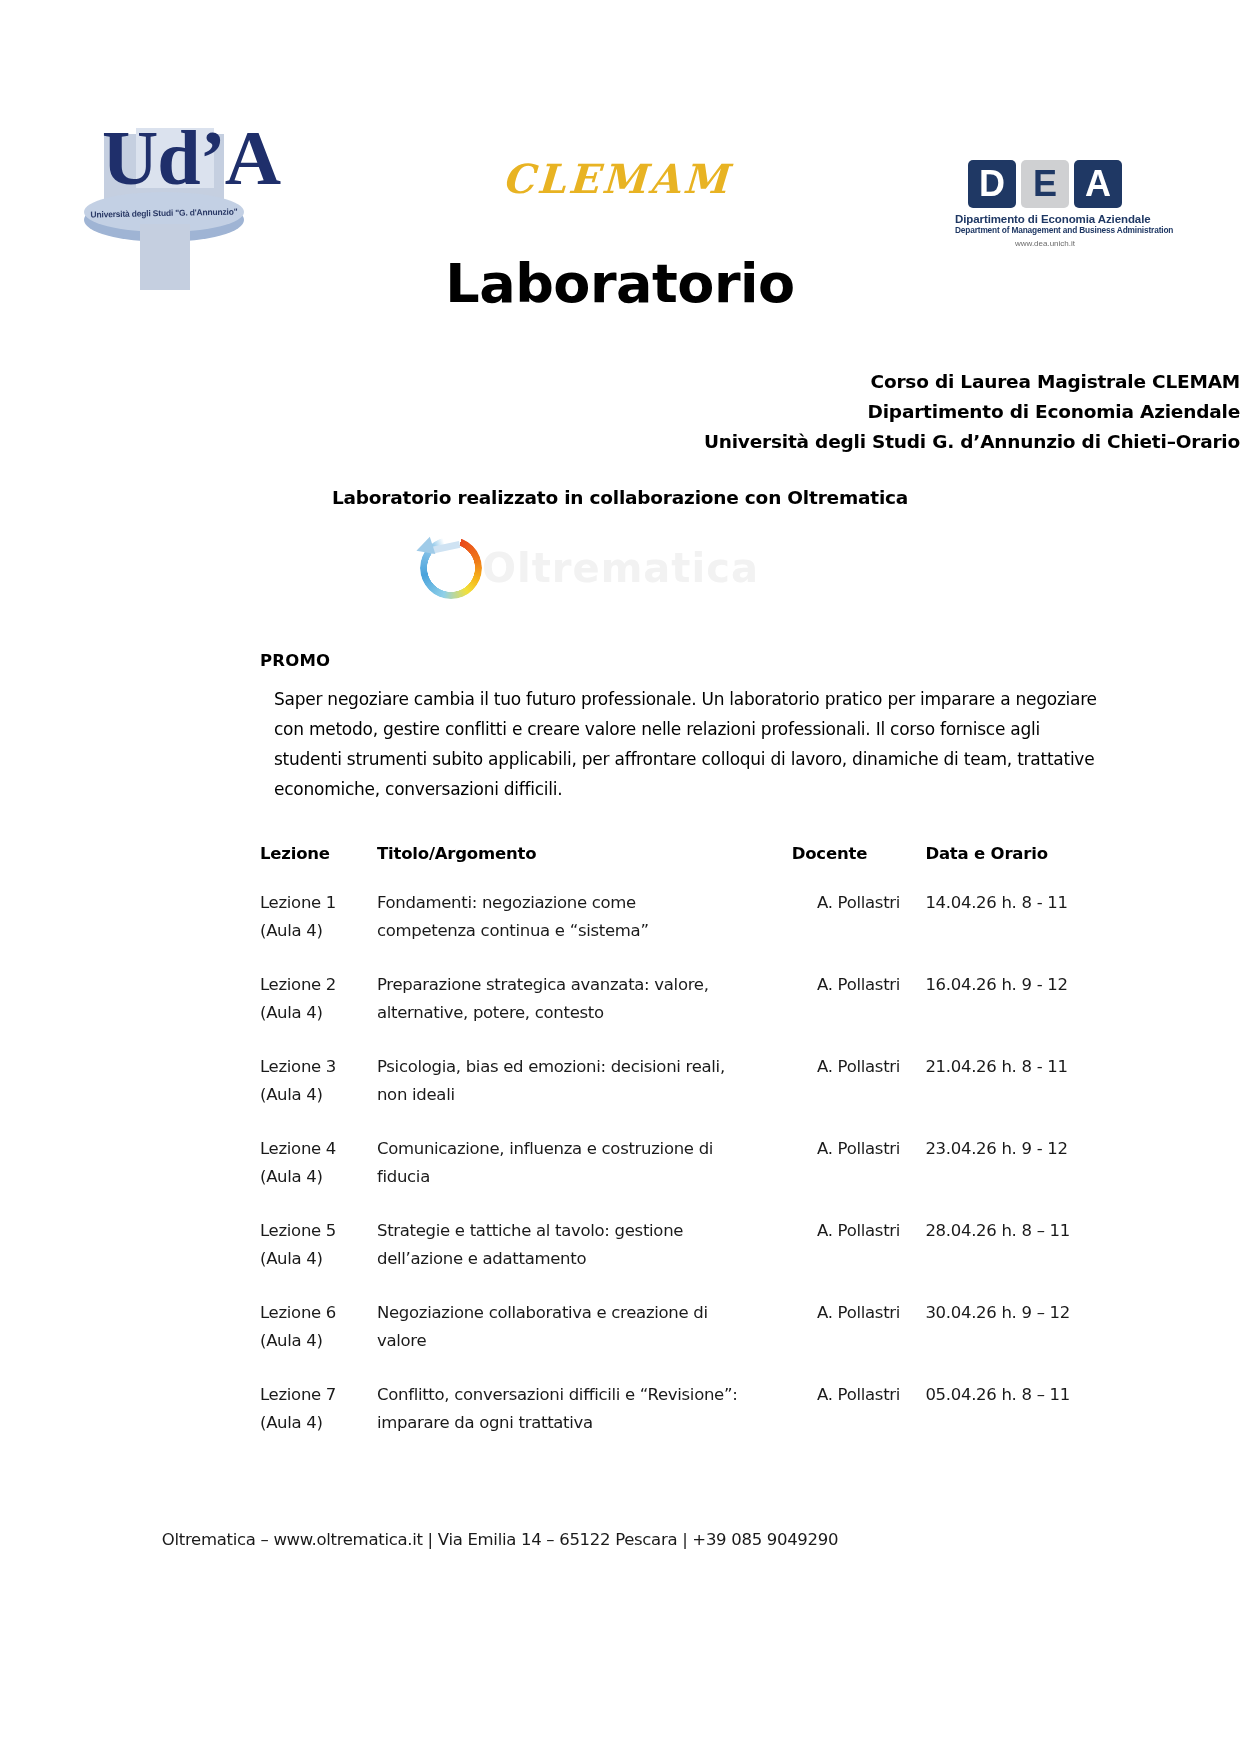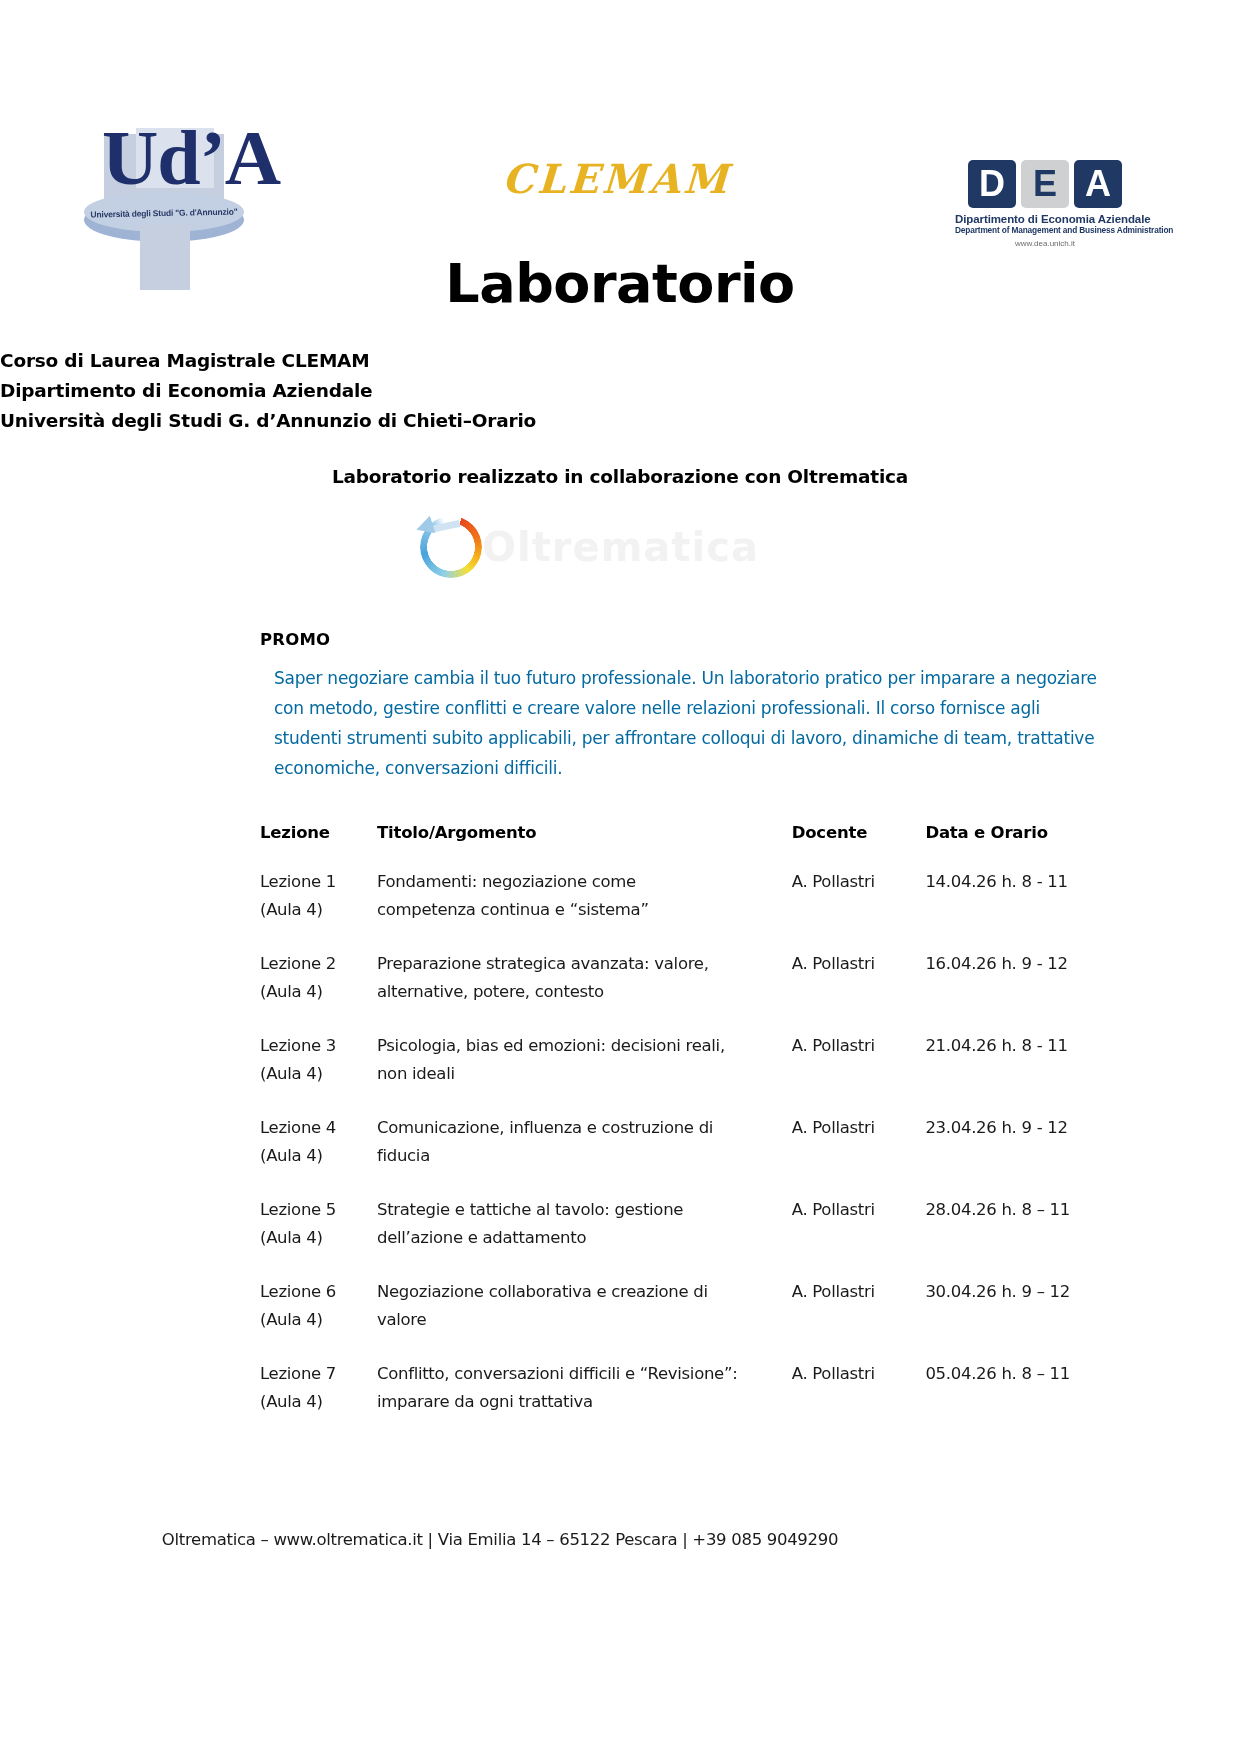--- a/index.html
+++ b/index.html
@@ -184,22 +184,22 @@
   .title-sub {
     text-align: center;
     font-family: "DejaVu Sans", sans-serif;
     font-weight: bold;
     font-size: 41px;
     letter-spacing: -0.3px;
     margin-top: 30px;
   }
 
   .subtitle-block {
-    text-align: left;
-    margin-top: 31px;
+    text-align: right;
+    margin-top: 52px;
     font-family: "DejaVu Sans", sans-serif;
     font-weight: bold;
     font-size: 18.5px;
     line-height: 30px;
     letter-spacing: -0.2px;
   }
 
   .collab-line {
     text-align: center;
     margin-top: 30px;
@@ -285,21 +285,21 @@
     margin-top: 48px;
   }
   .promo-text {
     font-family: "DejaVu Sans", sans-serif;
     font-size: 17px;
     line-height: 30px;
     letter-spacing: -0.25px;
     margin-top: 14px;
     margin-left: 14px;
     width: 835px;
-    color: #0369a1;
+    color: #000000;
   }
 
   
   .schedule {
     margin-top: 40px;
     margin-left: 0px;
     width: 830px;
     border-collapse: collapse;
   }
   .schedule th {
@@ -315,21 +315,21 @@
     font-family: "DejaVu Sans", sans-serif;
     font-size: 16.5px;
     line-height: 28px;
     letter-spacing: -0.3px;
     vertical-align: top;
     padding-bottom: 26px;
     color: #1a1a1a;
   }
   .col-lezione  { width: 118px; }
   .col-titolo   { width: 420px; padding-right: 18px; }
-  .col-docente  { width: 135px; }
+  .col-docente  { width: 135px; text-align: center; }
   .col-data     { width: 165px; white-space: nowrap; }
 
   .cell-sub { display: block; }
 
   
   .footer {
     position: absolute;
     left: 0;
     top: 1530px;
     width: 1000px;

